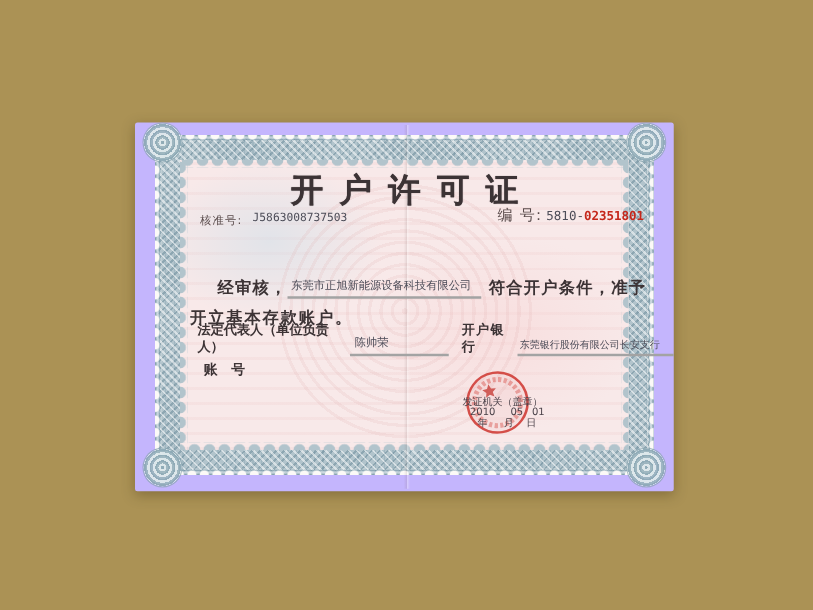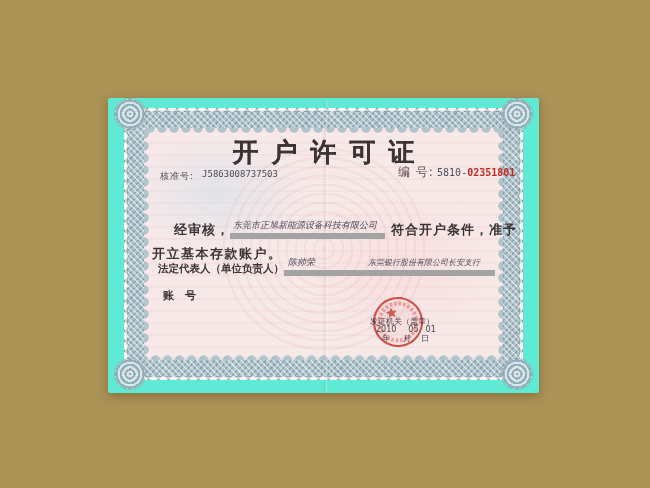--- a/index.html
+++ b/index.html
@@ -1,18 +1,18 @@
 <!DOCTYPE html>
 <html><head>
 <meta charset="utf-8">
 <style>
   html,body{margin:0;padding:0;}
   body{width:650px;height:488px;overflow:hidden;font-family:"DejaVu Sans",sans-serif;}
   .stage{position:relative;width:650px;height:488px;background:#ab9255;}
-  .paper{position:absolute;left:108px;top:98px;width:431px;height:295px;background:#5eead4;
+  .paper{position:absolute;left:108px;top:98px;width:431px;height:295px;background:#c4b5fd;
          border-radius:2px;box-shadow:0 3px 10px rgba(60,45,15,.35);}
   
   .frame{position:absolute;left:16px;top:10px;width:397px;height:270px;
          background-color:#b2c4cc;
          background-image:
            repeating-linear-gradient(45deg, rgba(255,255,255,.5) 0 1.5px, transparent 1.5px 4.5px),
            repeating-linear-gradient(-45deg, rgba(96,130,146,.45) 0 1.5px, transparent 1.5px 4.5px),
            repeating-linear-gradient(90deg, rgba(120,152,167,.3) 0 1px, transparent 1px 7px);
          border:1px solid #86a2ae;
          box-shadow: inset 0 0 0 2px rgba(245,250,252,.55), inset 0 0 0 3px rgba(120,152,167,.6);}
@@ -49,21 +49,21 @@
          letter-spacing:13px;text-indent:13px;text-shadow:0 0 .6px #3c3335;}
   .small-label{font-size:9px;color:#584a4a;letter-spacing:1px;}
   .typed{font-family:"DejaVu Sans Mono",monospace;color:#4d4d58;}
   .approval{position:absolute;left:52px;top:66px;}
   .approval .typed{font-size:9px;margin-left:8px;position:relative;top:-2px;}
   .serial{position:absolute;left:290px;top:66px;font-size:10px;}
   .serial .small-label{font-size:12px;}
   .serial .typed{font-size:10px;}
   .serial .red{color:#c5281c;font-weight:bold;}
   .bold-ink{color:#3c3335;font-weight:bold;}
-  .uline{display:inline-block;border-bottom:6px solid #a3a3a3;font-style:italic;}
+  .uline{display:inline-block;border-bottom:2px solid #a3a3a3;}
   .line1{position:absolute;left:66px;top:99px;display:flex;align-items:flex-end;}
   .line1 .audit{font-size:13px;letter-spacing:1px;}
   .line1 .company{width:152px;font-size:9px;color:#4c4c58;padding:0 0 2px 3px;line-height:11px;}
   .line1 .cond{font-size:13px;letter-spacing:1px;margin-left:6px;margin-top:24px;}
   .line2{position:absolute;left:44px;top:127px;font-size:13px;letter-spacing:1.5px;margin-top:20px;}
   .fieldrow{position:absolute;left:50px;top:159px;display:flex;align-items:flex-end;}
   .fieldrow .flabel{font-size:10.5px;}
   .fieldrow .name{width:78px;font-size:9px;color:#4c4c58;padding:0 0 2px 4px;line-height:11px;}
   .fieldrow .bank-label{margin-left:10px;letter-spacing:1px;}
   .fieldrow .bank{width:118px;font-size:8px;color:#4c4c58;padding:0 9px 2px 2px;line-height:10px;}
@@ -119,20 +119,21 @@
     <div class="line1">
       <span class="audit bold-ink">经审核，</span>
       <span class="uline company">东莞市正旭新能源设备科技有限公司</span>
       <span class="cond bold-ink">符合开户条件，准予</span>
     </div>
     <div class="line2 bold-ink">开立基本存款账户。</div>
 
     <div class="fieldrow">
       <span class="flabel bold-ink">法定代表人（单位负责人）</span>
       <span class="uline name">陈帅荣</span>
+      <span class="flabel bold-ink bank-label">开户银行</span>
       <span class="uline bank">东莞银行股份有限公司长安支行</span>
     </div>
 
     <div class="accountrow">
       <span class="flabel bold-ink">账　号</span>
     </div>
 
     <svg class="seal-svg" viewBox="0 0 74 74">
       <circle cx="37" cy="37" r="24" fill="rgba(214,80,70,0.05)" stroke="#d2423c" stroke-width="2"></circle>
       <circle cx="37" cy="37" r="18.5" fill="none" stroke="#d2423c" stroke-width="4" stroke-dasharray="2.6 1.9" opacity="0.45"></circle>

